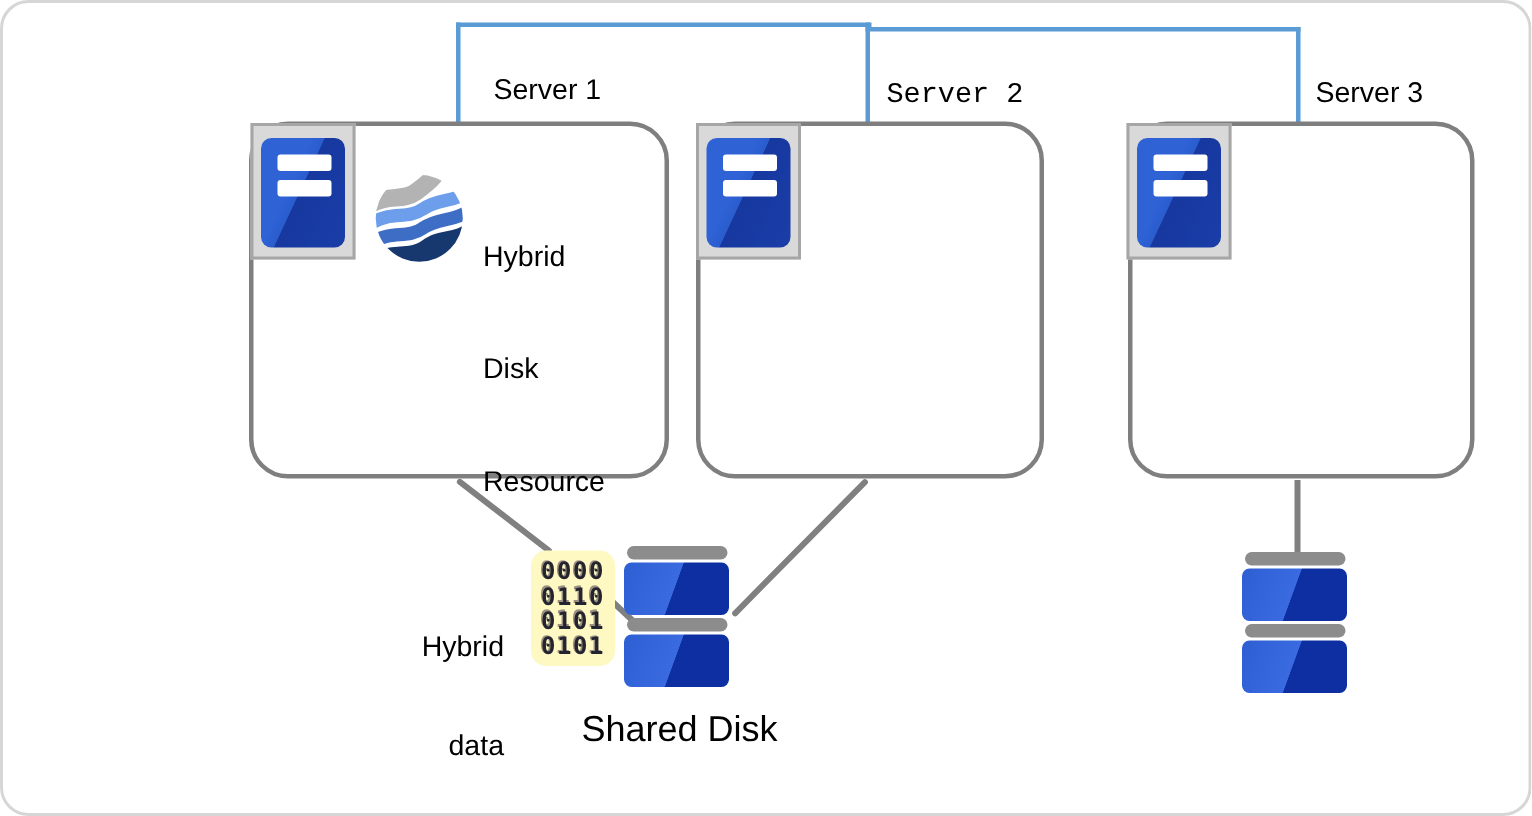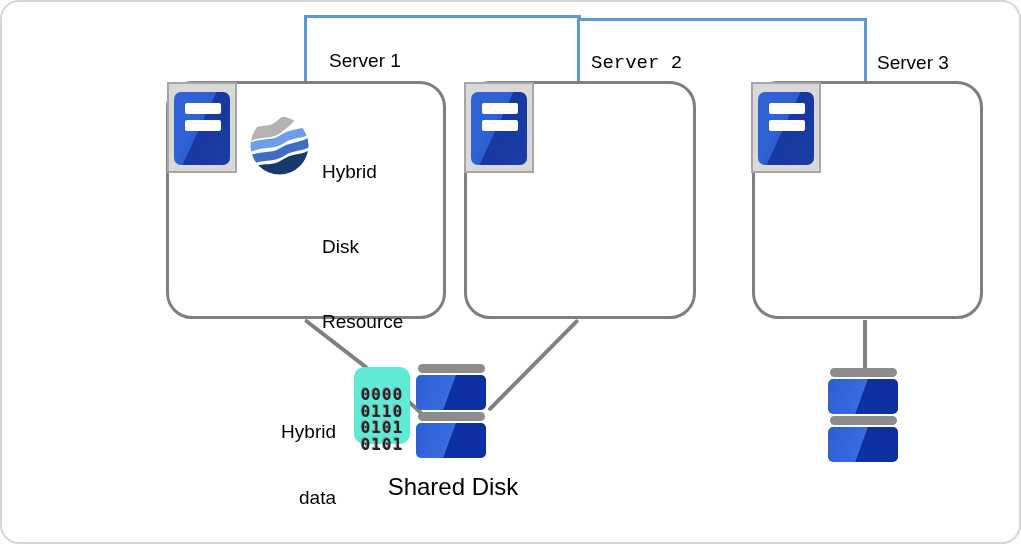--- a/index.html
+++ b/index.html
@@ -33,21 +33,21 @@
   
   .disk-stack{position:absolute;width:70px;display:flex;flex-direction:column;align-items:center;gap:2px;}
   .platter{width:67px;height:9px;border-radius:5px;background:#8c8c8c;}
   .disk-body{
     width:70px;height:35px;border-radius:5px;
     background:linear-gradient(110deg,#2d5fd3 0%,#3a6ae0 48%,#0d2fa2 48.5%,#0d2fa2 100%);
   }
   
   .binary-icon{
     position:absolute;left:352px;top:365px;width:56px;height:77px;
-    background:#5eead4;border-radius:10px;padding-top:20px;box-sizing:border-box;
+    background:#fef9c3;border-radius:10px;padding-top:6px;box-sizing:border-box;
   }
   .binary-row{
     text-align:center;font-family:"DejaVu Sans Mono",monospace;font-weight:bold;
     font-size:16px;line-height:16.5px;letter-spacing:1px;color:#24242e;
     text-shadow:-1px -1px 0 #9a8f80;
   }
   .caption{position:absolute;font-size:24px;line-height:26px;text-align:center;}
 </style>
 </head>
 <body>

